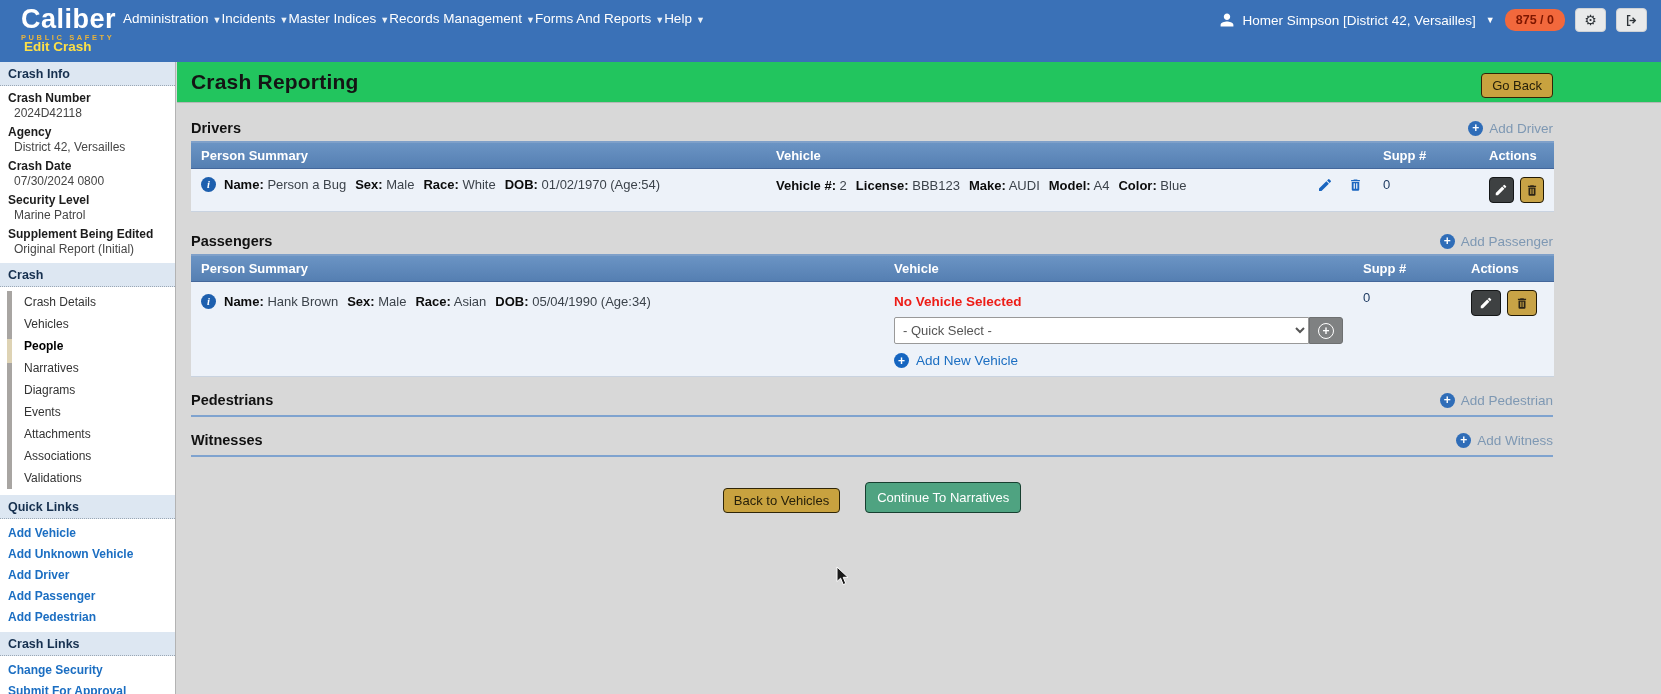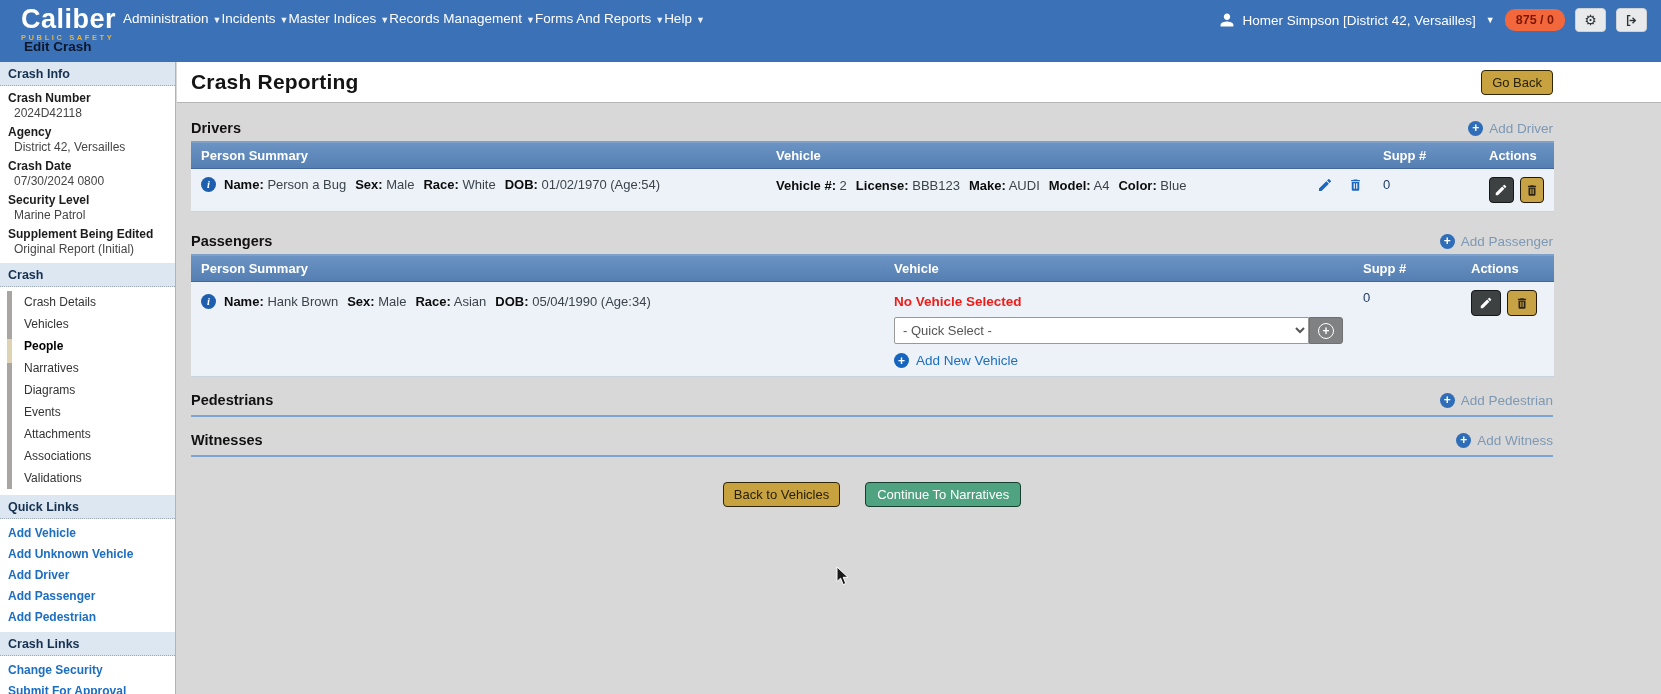--- a/index.html
+++ b/index.html
@@ -14,21 +14,21 @@
   .navbar {
     position: absolute; top: 0; left: 0; width: 1661px; height: 62px;
     background: #3a71b7; color: #fff;
   }
   .logo { position: absolute; left: 21px; top: 6px; line-height: 1; }
   .logo-title { font-size: 27px; font-weight: bold; color: #fff; letter-spacing: 0.5px; }
   .logo-sub { font-size: 7.5px; color: #e8b33c; letter-spacing: 2.6px; font-weight: bold; margin-top: 1px; }
   .menus { position: absolute; left: 123px; top: 11px; display: flex; }
   .menu-item { font-size: 13.5px; color: #fff; cursor: pointer; white-space: nowrap; }
   .menu-item .caret { font-size: 9px; margin-left: 4px; opacity: .9; }
-  .breadcrumb { position: absolute; left: 24px; top: 39px; font-size: 13.5px; font-weight: bold; color: #0f172a; }
+  .breadcrumb { position: absolute; left: 24px; top: 39px; font-size: 13.5px; font-weight: bold; color: #fde047; }
   .nav-right { position: absolute; right: 14px; top: 8px; display: flex; align-items: center; gap: 10px; text-align: center; }
   .user-wrap { display: flex; align-items: center; gap: 8px; cursor: pointer; }
   .user-name { font-size: 13.5px; color: #fff; }
   .user-caret { font-size: 9px; color: #fff; margin-left: 2px; }
   .count-badge {
     background: #f2683c; color: #7d1600; font-weight: bold; font-size: 12.5px;
     border-radius: 10px; padding: 4px 11px;
   }
   .nav-btn {
     width: 31px; height: 24px; background: #e9eaeb; border: 1px solid #cfd2d5;
@@ -52,28 +52,29 @@
   .crash-strip { position: absolute; left: 7px; top: 4px; bottom: 6px; width: 5px; background: #a8a5a2; }
   .crash-strip-active { position: absolute; left: 7px; width: 5px; height: 24px; top: 52px; background: #ded3b4; }
   .crash-item { padding: 4px 6px 4px 24px; color: #333; cursor: pointer; }
   .crash-item.active { font-weight: bold; color: #000; }
   .side-links { padding: 3px 0 5px; }
   .side-link { display: block; font-weight: bold; color: #1b6ec2; padding: 4px 8px 3px; cursor: pointer; text-decoration: none; }
 
   
   .main { position: absolute; top: 62px; left: 177px; right: 0; bottom: 0; }
   .page-header {
-    height: 41px; background: #ffffff; border-bottom: 1px solid #b7b7b7;
+    height: 41px; background: #22c55e; border-bottom: 1px solid #b7b7b7;
     display: flex; align-items: center; padding: 0 108px 0 14px;
   }
   .page-title { font-size: 21px; font-weight: bold; color: #141414; letter-spacing: .2px; }
   .btn-gold {
     background: #c8a23f; border: 1px solid #2f2507; border-radius: 4px;
     color: #27200a; font-size: 13px; padding: 4px 10px; cursor: pointer;
     font-family: "Liberation Sans", sans-serif;
+    margin-top: 6px;
   }
   .go-back { margin-left: auto; }
 
   .content { padding: 0 108px 0 14px; }
   .section-head { display: flex; align-items: center; }
   .sh-drivers { margin: 17px 0 5px; }
   .sh-passengers { margin: 21px 0 5px; }
   .sh-line { padding-bottom: 7px; border-bottom: 2px solid #7fa3cf; }
   .sh-ped { margin-top: 15px; }
   .sh-wit { margin-top: 15px; }

